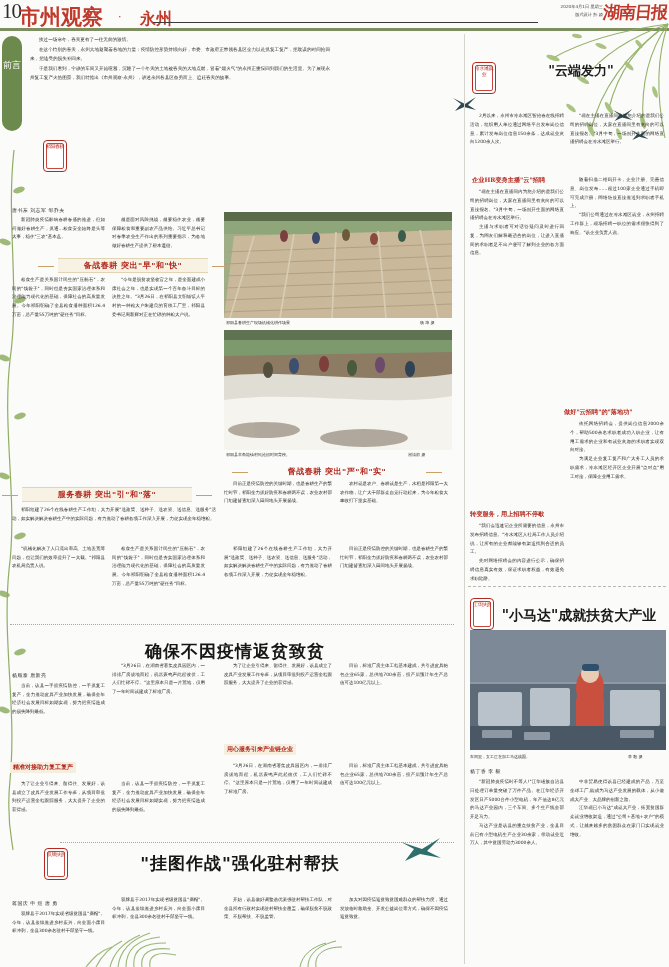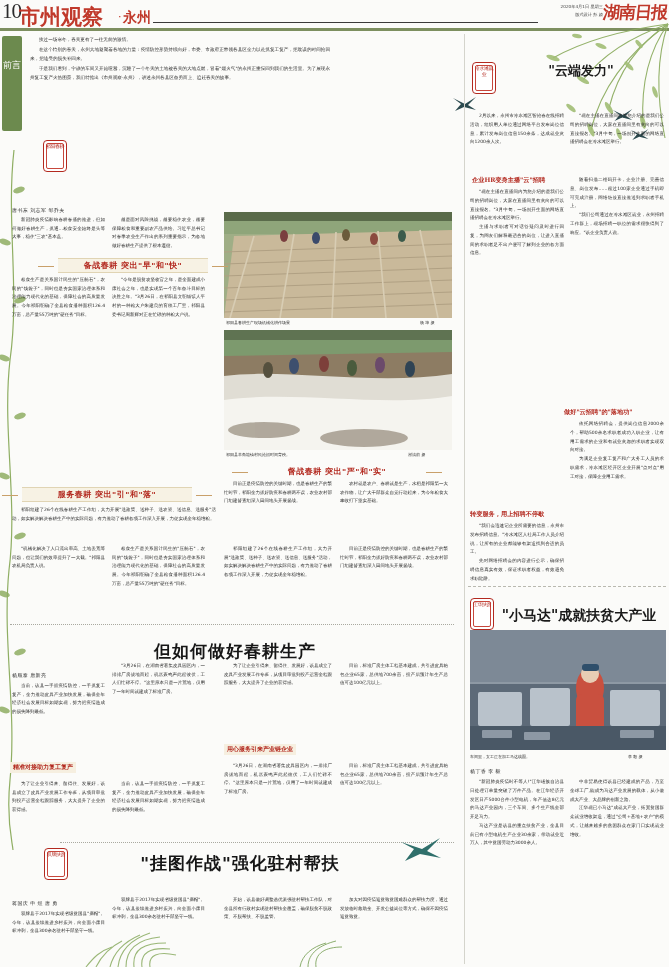--- a/index.html
+++ b/index.html
@@ -4,29 +4,29 @@
 <style>
   html,body{margin:0;padding:0;background:#ffffff;}
   body{width:669px;height:967px;overflow:hidden;font-family:"DejaVu Sans","Liberation Sans",sans-serif;color:#1b1b1b;position:relative;}
   .page{position:absolute;inset:0;background:#fbfbf9;}
 
   
   .masthead{position:absolute;left:0;top:0;width:669px;height:30px;}
   .pageno{position:absolute;left:2px;top:-1px;font-size:21px;font-weight:400;color:#2b2b2b;font-family:"Liberation Serif",serif;letter-spacing:-1px;}
   .mast-title{position:absolute;left:19px;top:3px;font-size:21px;font-weight:bold;color:#c0392b;font-family:"DejaVu Sans",sans-serif;letter-spacing:0px;}
   .mast-dot{position:absolute;left:118px;top:10px;font-size:11px;color:#c0392b;}
-  .mast-sub{position:absolute;left:123px;top:9px;font-size:14px;font-weight:bold;color:#c0392b;font-family:"DejaVu Serif",serif;}
+  .mast-sub{position:absolute;left:140px;top:9px;font-size:16px;font-weight:bold;color:#c0392b;font-family:"DejaVu Serif",serif;}
   .mast-rule{position:absolute;left:153px;top:22px;width:385px;height:1px;background:#3a3a3a;}
   .mast-meta{position:absolute;right:66px;top:3px;text-align:right;font-size:4.2px;color:#444;line-height:1.9;}
   .mast-logo{position:absolute;right:2px;top:1px;font-size:17px;font-weight:bold;color:#c0392b;font-family:"DejaVu Serif",serif;letter-spacing:-1px;transform:skewX(-6deg);}
   .topbar{position:absolute;left:0;top:28px;width:669px;height:3px;background:#7d8f60;}
   .vrule{position:absolute;left:464px;top:34px;width:1px;height:930px;background:#d4d4cc;}
 
   
-  .preface-tab{position:absolute;left:2px;top:36px;width:20px;height:95px;background:#6c8a4e;border-radius:2px;}
+  .preface-tab{position:absolute;left:2px;top:36px;width:20px;height:95px;background:#6c8a4e;border-radius:10px;}
   .preface-tab span{display:block;width:20px;text-align:center;color:#fff;font-size:9px;line-height:15px;margin-top:22px;font-family:"DejaVu Serif",serif;}
   .preface-text{position:absolute;left:30px;top:36px;width:300px;font-size:4.6px;line-height:1.95;color:#2e2e2e;text-align:justify;text-indent:9px;}
   .preface-text p{margin:0 0 1px 0;}
 
   
   .willow{position:absolute;right:-4px;top:22px;width:240px;height:120px;pointer-events:none;opacity:.95;}
   .swallow{position:absolute;pointer-events:none;}
   .seal{width:22px;height:30px;border-radius:4px;background:#ffffff;border:1.6px solid #b3291f;position:relative;display:inline-block;}
   .seal i{position:absolute;inset:2px;border:1px solid #c7473c;border-radius:2px;}
   .seal em{position:absolute;left:0;right:0;top:3px;text-align:center;font-style:normal;font-size:5px;color:#b3291f;line-height:1.15;letter-spacing:-.4px;font-family:"DejaVu Serif",serif;}
@@ -257,21 +257,21 @@
   </div>
   <div class="col" style="left:224px;top:545px;width:108px;">
     <p>祁阳组建了26个在线春耕生产工作组，大力开展"送政策、送种子、送农资、送信息、送服务"活动，如实解决解决春耕生产中的实际问题，有力推动了春耕各项工作深入开展，力促实现全年稳增粮。</p>
   </div>
   <div class="col" style="left:340px;top:545px;width:108px;">
     <p>目前正是疫情防控的关键时期，也是春耕生产的繁忙时节，祁阳全力抓好防疫和春耕两不误，农业农村部门组建督查组深入田间地头开展督战。</p>
   </div>
 
   <div class="dotrule" style="left:10px;top:624px;width:444px;"></div>
 
-  <div class="h2" style="left:60px;top:640px;width:350px;">但如何做好春耕生产</div>
+  <div class="h2" style="left:60px;top:640px;width:350px;">确保不因疫情返贫致贫</div>
   <div class="byline" style="left:12px;top:672px;width:90px;">杨顺泰 唐新亮</div>
 
   <div class="col" style="left:12px;top:682px;width:93px;">
     <p>当前，该县一手抓疫情防控，一手抓复工复产，全力推动皮具产业加快发展，确保全年经济社会发展目标如期实现，努力把疫情造成的损失降到最低。</p>
   </div>
   <div class="col" style="left:112px;top:662px;width:93px;">
     <p>"3月26日，在湖南省著集皮具园区内，一排排厂房拔地而起，机器轰鸣声此起彼伏，工人们忙碌不停。"这里原本只是一片荒地，仅用了一年时间就建成了标准厂房。</p>
   </div>
   <div class="col" style="left:224px;top:662px;width:108px;">
     <p>为了让企业引得来、留得住、发展好，该县成立了皮具产业发展工作专班，从项目审批到投产运营全程跟踪服务，大大提升了企业的获得感。</p>

